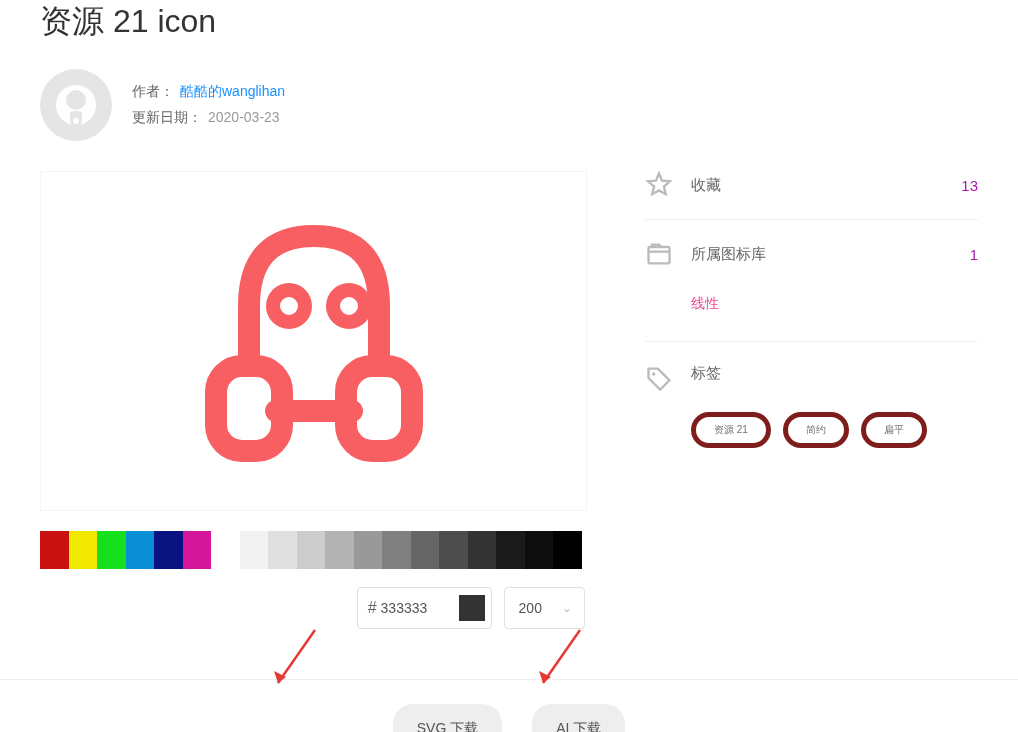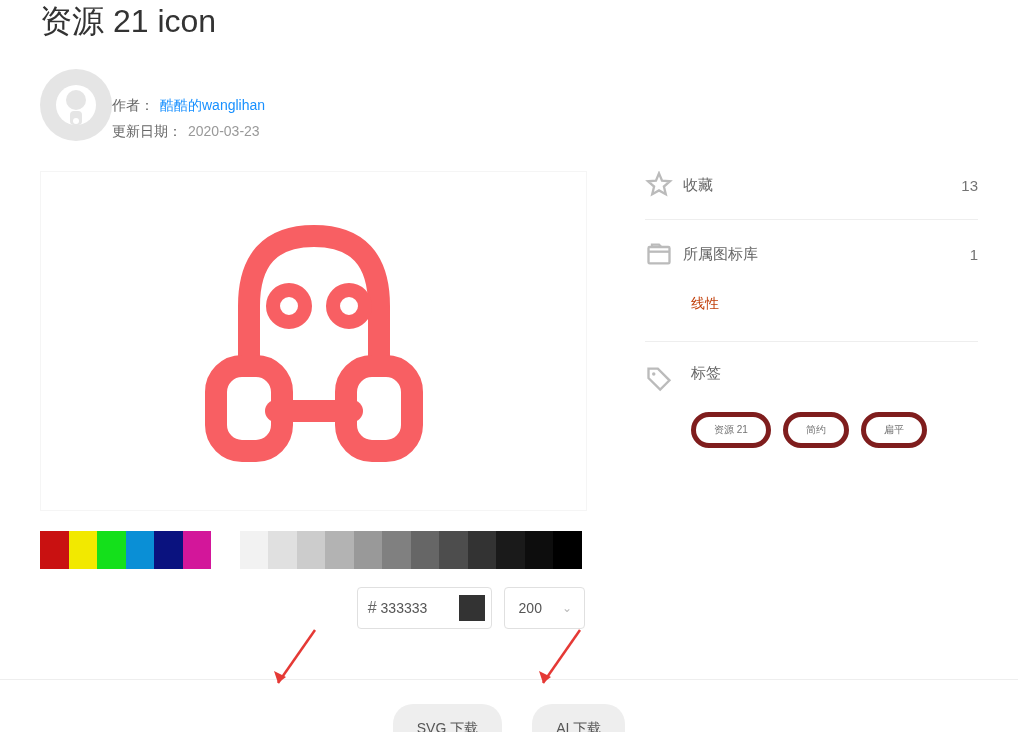--- a/index.html
+++ b/index.html
@@ -1,18 +1,18 @@
 <!DOCTYPE html>
 <html><head>
   <meta charset="utf-8">
   <style>
     body{margin:0;font-family:-apple-system,"PingFang SC","Microsoft YaHei",sans-serif;background:#fff;color:#333;width:1018px}
     .container{padding:0 40px}
     .title{font-size:32px;color:#333;margin:0 0 25px 0;font-weight:400}
-    .author-row{display:flex;align-items:flex-end;margin-bottom:30px}
+    .author-row{display:flex;align-items:center;gap:20px;margin-bottom:30px}
     .avatar{width:72px;height:72px;border-radius:50%;background:#e5e5e5;display:flex;align-items:center;justify-content:center;position:relative}
     .avatar svg{width:48px;height:48px}
     .author-info{display:flex;flex-direction:column;gap:8px;font-size:14px}
     .author-info .row{display:flex;gap:6px}
     .label{color:#666}
     .author-link{color:#1890ff;text-decoration:none}
     .date{color:#999}
     .content{display:flex;gap:60px}
     .left{width:545px}
     .preview{width:545px;height:338px;background:#fff;border:1px solid #f5f5f5;display:flex;align-items:center;justify-content:center}
@@ -20,25 +20,25 @@
     .palette{display:flex;margin-top:20px}
     .palette .sw{width:28.5px;height:38px;cursor:pointer}
     .controls{display:flex;gap:12px;justify-content:flex-end;margin-top:18px}
     .colorbox{display:flex;align-items:center;border:1px solid #e0e0e0;border-radius:4px;padding:0 6px 0 10px;height:40px}
     .colorbox input{border:none;outline:none;width:70px;font-size:14px;color:#555}
     .hash{color:#666;margin-right:2px}
     .chip{width:26px;height:26px;background:#333;margin-left:6px}
     .sizebox{display:flex;align-items:center;gap:20px;border:1px solid #e0e0e0;border-radius:4px;padding:0 12px 0 14px;height:40px;font-size:14px;color:#555;cursor:pointer}
     .chev{color:#bbb;font-size:12px}
     .right{flex:1}
-    .stat{display:flex;align-items:center;gap:10px;padding-bottom:20px;border-bottom:1px solid #eee;margin-bottom:20px}
+    .stat{display:flex;align-items:center;gap:18px;padding-bottom:20px;border-bottom:1px solid #eee;margin-bottom:20px}
     .stat .icon{width:28px;height:28px;fill:none;stroke:#bbb;stroke-width:2}
     .stat .lbl{color:#666;font-size:15px;flex:1}
-    .stat .val{color:#737373;font-size:15px}
-    .sublink{color:#c2410c;font-size:14px;text-decoration:none;display:inline-block;margin-bottom:28px;margin-top:-6px;margin-left:46px}
+    .stat .val{color:#a21caf;font-size:15px}
+    .sublink{color:#ec4899;font-size:14px;text-decoration:none;display:inline-block;margin-bottom:28px;margin-top:-6px;margin-left:46px}
     .tags-sec{display:flex;align-items:flex-start;gap:18px;margin-bottom:20px}
     .tags-sec svg{width:28px;height:28px;fill:none;stroke:#bbb;stroke-width:2}
     .tags-sec .lbl{color:#666;font-size:15px}
     .tags{display:flex;gap:12px;flex-wrap:wrap;margin-left:46px}
     .tag{border:5px solid #7f1d1d;border-radius:20px;padding:6px 18px;font-size:10px;color:#737373;cursor:pointer}
     .downloads{margin-top:50px;border-top:1px solid #eee;padding:24px 0;display:flex;gap:30px;justify-content:center;position:relative}
     .dlbtn{background:#eee;border:none;border-radius:20px;padding:16px 24px;font-size:14px;color:#555;cursor:pointer}
     .arrow{position:absolute;font-size:0}
     .arrow svg{width:70px;height:70px}
     .arrow1{left:260px;top:-55px}

